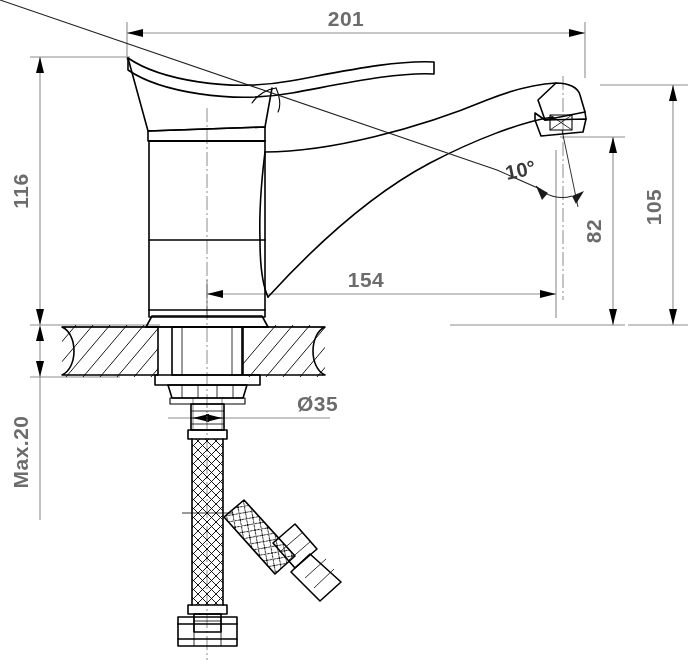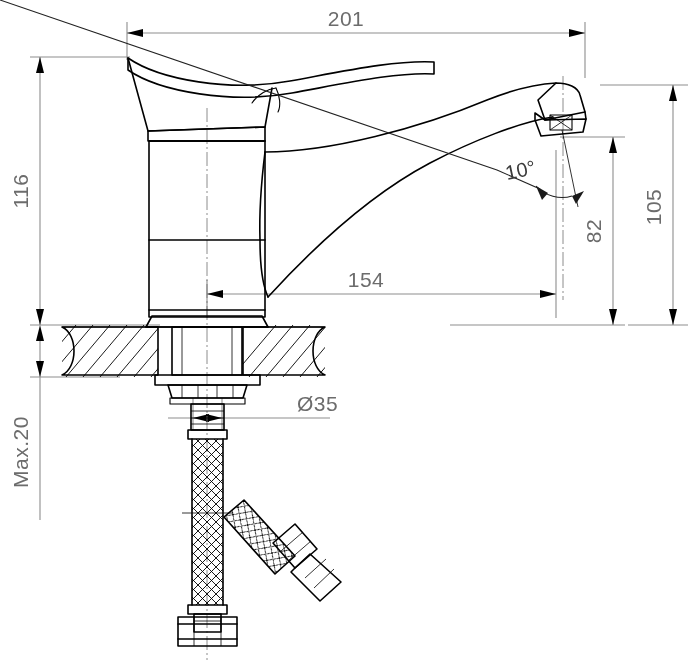--- a/index.html
+++ b/index.html
@@ -9,20 +9,21 @@
   }
   body {
     font-family: "Liberation Sans", sans-serif;
   }
   #drawing-root {
     position: relative;
     width: 700px;
     height: 660px;
     background: #ffffff;
     overflow: hidden;
+    font-weight: bold;
   }
   svg#tech-drawing {
     display: block;
     width: 700px;
     height: 660px;
   }
   .obj      { fill: none; stroke: #000000; stroke-width: 1.6; stroke-linejoin: round; stroke-linecap: round; }
   .obj-thin { fill: none; stroke: #000000; stroke-width: 1.1; stroke-linejoin: round; stroke-linecap: round; }
   .obj-fine { fill: none; stroke: #000000; stroke-width: 0.8; }
   .hatch    { fill: none; stroke: #000000; stroke-width: 0.9; }

